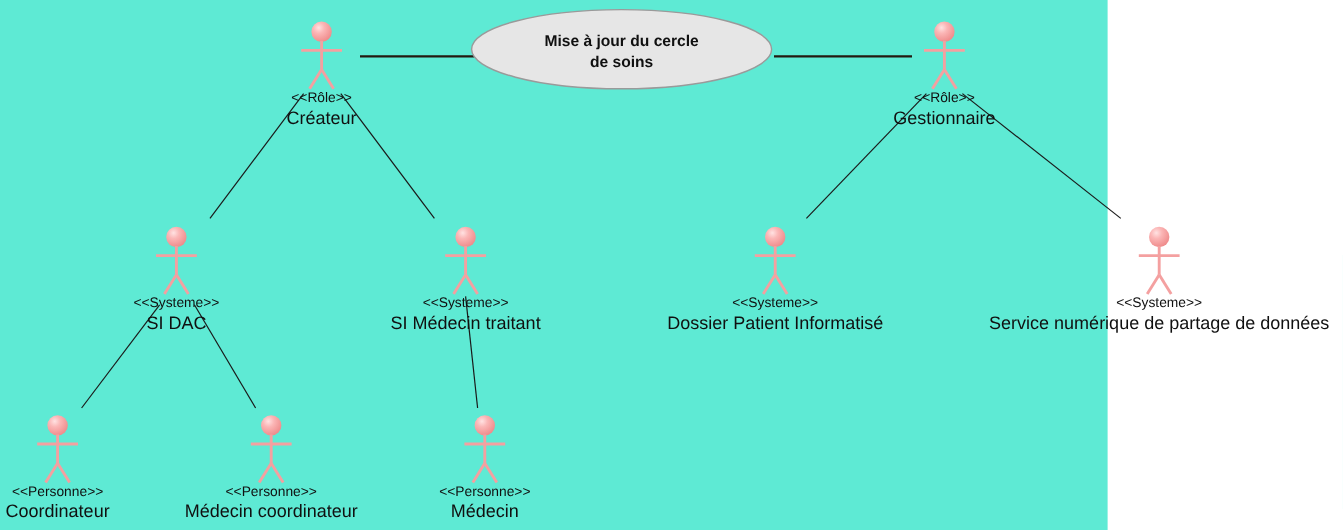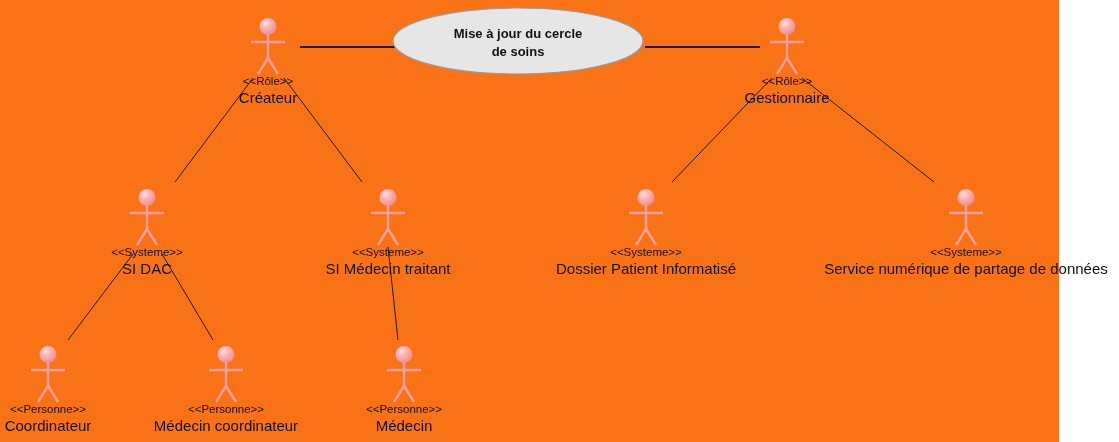--- a/index.html
+++ b/index.html
@@ -8,23 +8,23 @@
     background: #ffffff;
   }
   body {
     width: 1119px;
     height: 442px;
     font-family: "Liberation Sans", sans-serif;
     overflow: hidden;
   }
   #diagram-root {
     position: relative;
-    width: 1059px;
+    width: 923px;
     height: 442px;
-    background: #f97316;
+    background: #5eead4;
   }
   svg#uml-canvas {
     display: block;
     width: 1119px;
     height: 442px;
   }
   .assoc-line {
     stroke: #231a10;
     stroke-width: 2;
     fill: none;

